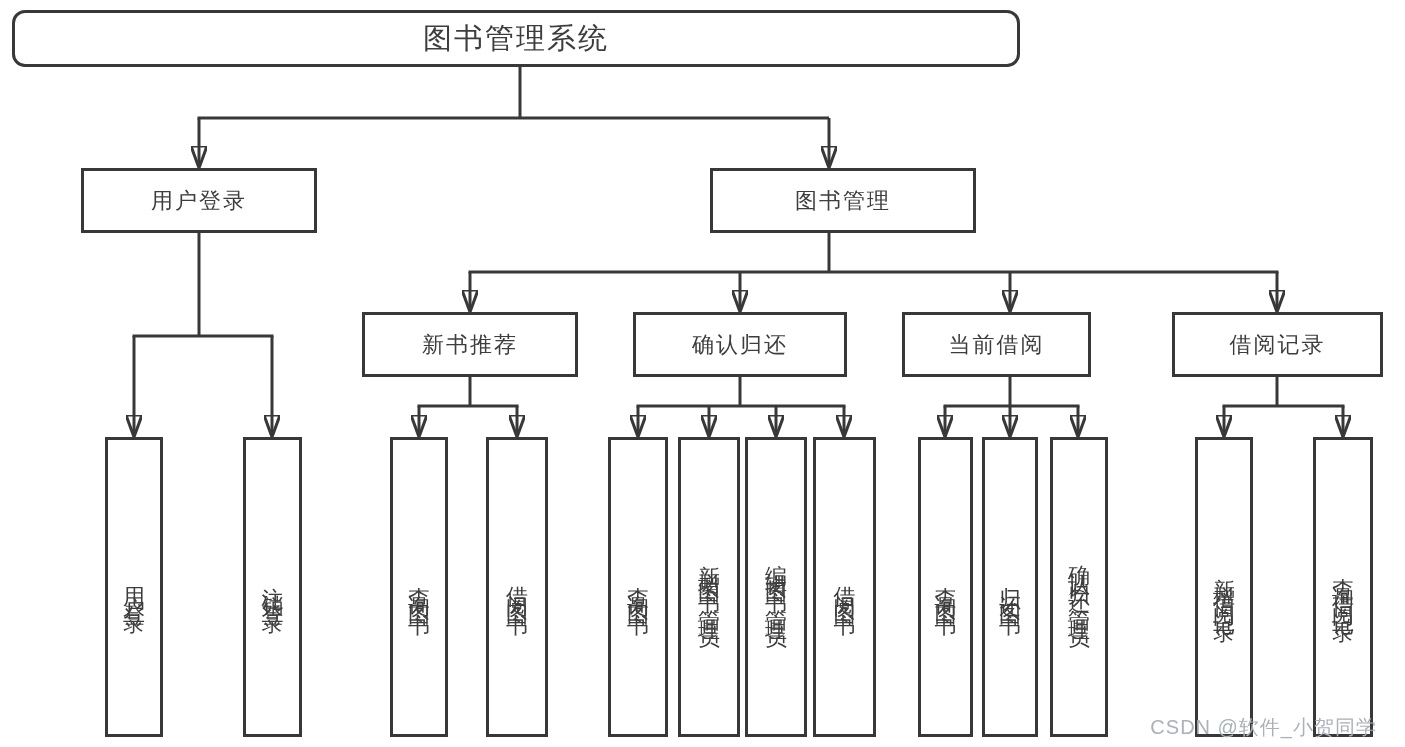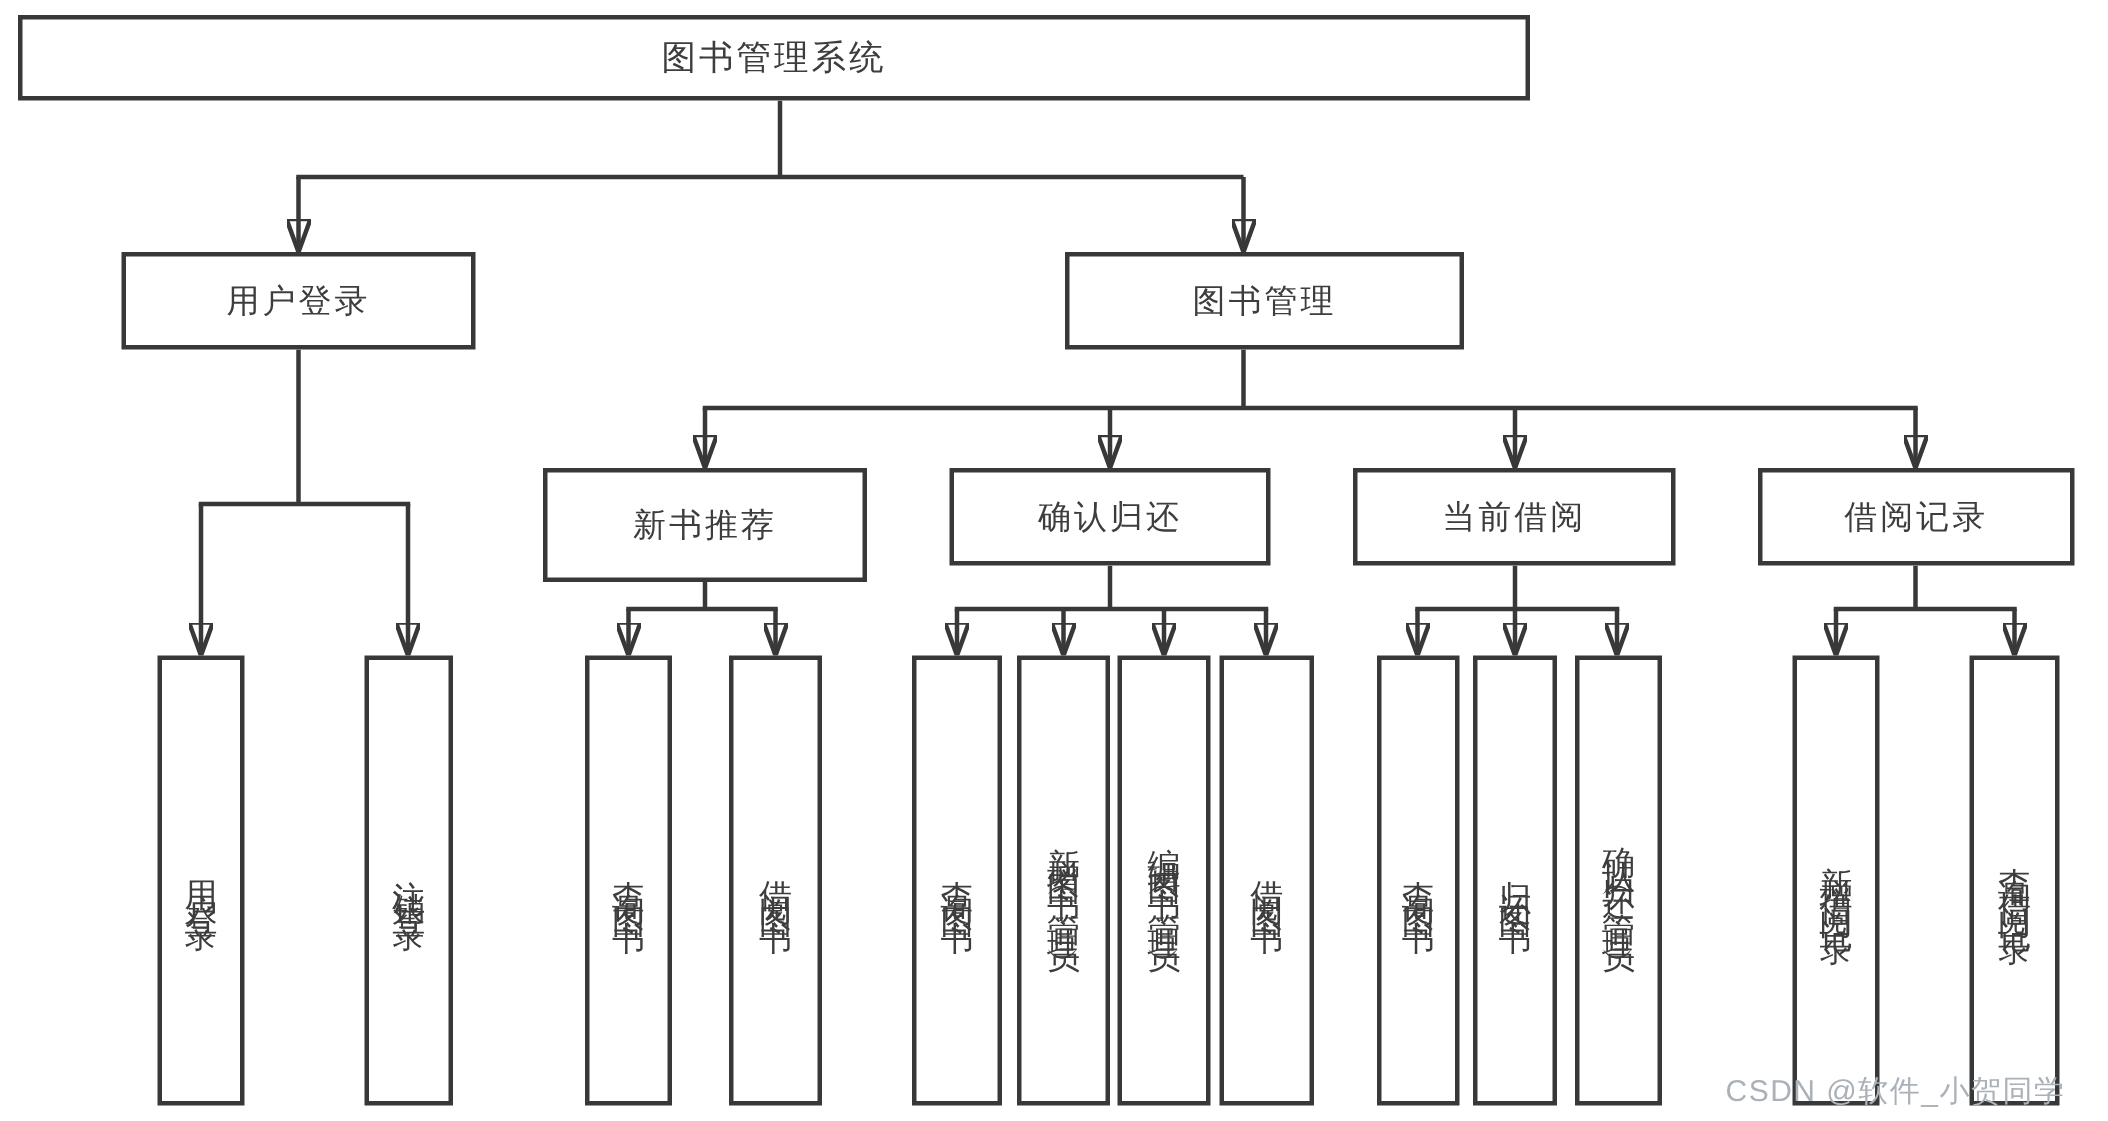--- a/index.html
+++ b/index.html
@@ -21,21 +21,21 @@
   .node{
     position:absolute;
     box-sizing:border-box;
     border:3px solid var(--line);
     background:#ffffff;
     display:flex;align-items:center;justify-content:center;
     font-size:22px;
     letter-spacing:2px;
     text-align:center;
   }
-  .root{font-size:23px;}
+  .root{font-size:29px;border-radius:13px;}
   .leaf span{
     writing-mode:vertical-rl;
     text-orientation:mixed;
     font-size:22px;
     letter-spacing:9px;
     line-height:1;
   }
   .watermark{
     position:absolute;
     right:28px;bottom:6px;
@@ -117,27 +117,27 @@
     <span>图书管理系统</span>
   </div>
 
   <div class="node" style="left:81px;top:168px;width:236px;height:65px;">
     <span>用户登录</span>
   </div>
   <div class="node" style="left:710px;top:168px;width:266px;height:65px;">
     <span>图书管理</span>
   </div>
 
-  <div class="node" style="left:362px;top:312px;width:216px;height:76px;justify-content:center;">
+  <div class="node" style="left:362px;top:312px;width:216px;height:65px;justify-content:center;">
     <span>新书推荐</span>
   </div>
   <div class="node" style="left:633px;top:312px;width:214px;height:65px;">
     <span>确认归还</span>
   </div>
-  <div class="node" style="left:902px;top:312px;width:215px;height:65px;">
+  <div class="node" style="left:902px;top:312px;width:189px;height:65px;">
     <span>当前借阅</span>
   </div>
   <div class="node" style="left:1172px;top:312px;width:211px;height:65px;">
     <span>借阅记录</span>
   </div>
 
   <div class="node leaf" style="left:105px;top:437px;width:58px;height:300px;">
     <span>用户登录</span>
   </div>
   <div class="node leaf" style="left:243px;top:437px;width:59px;height:300px;">

